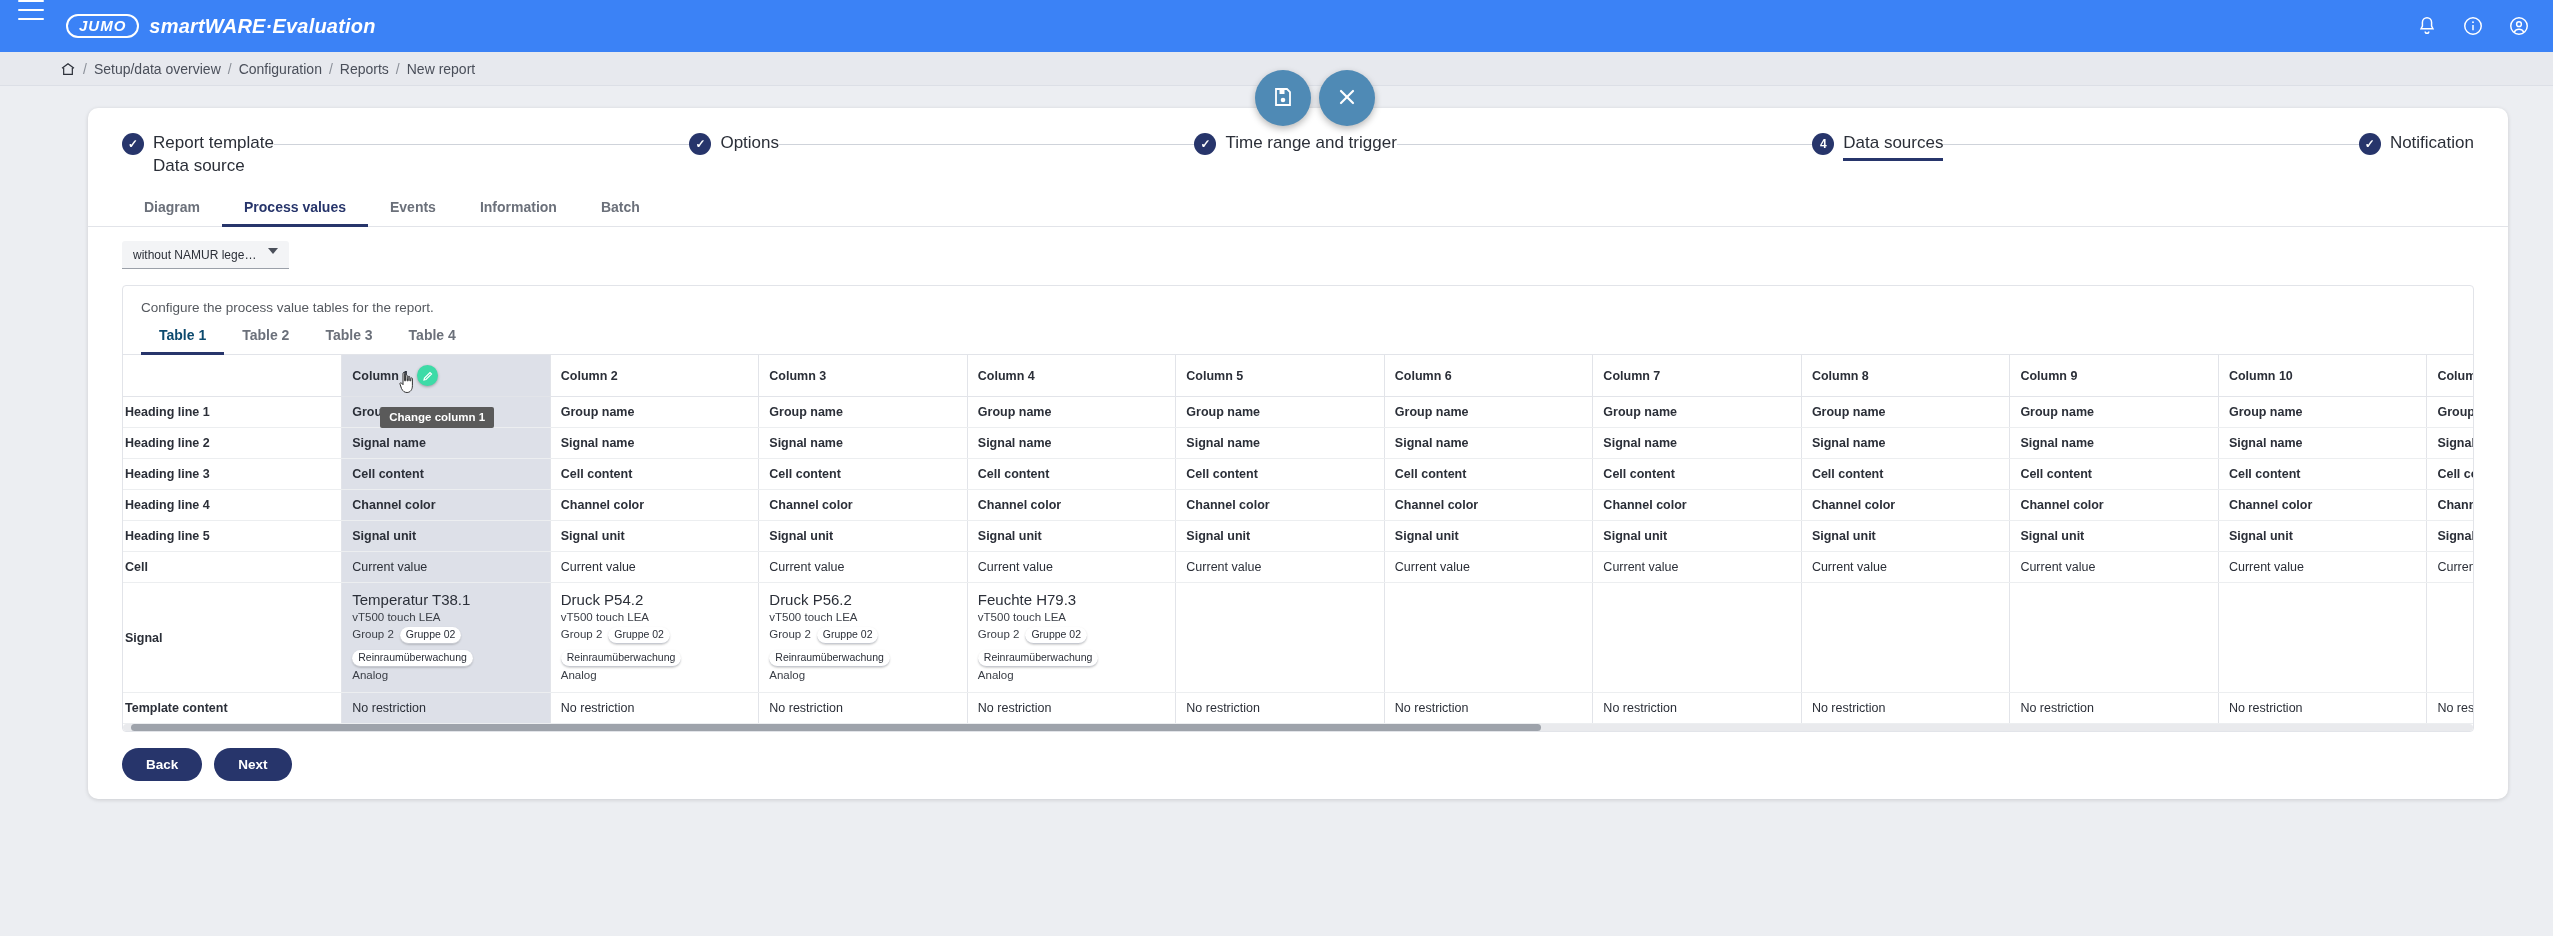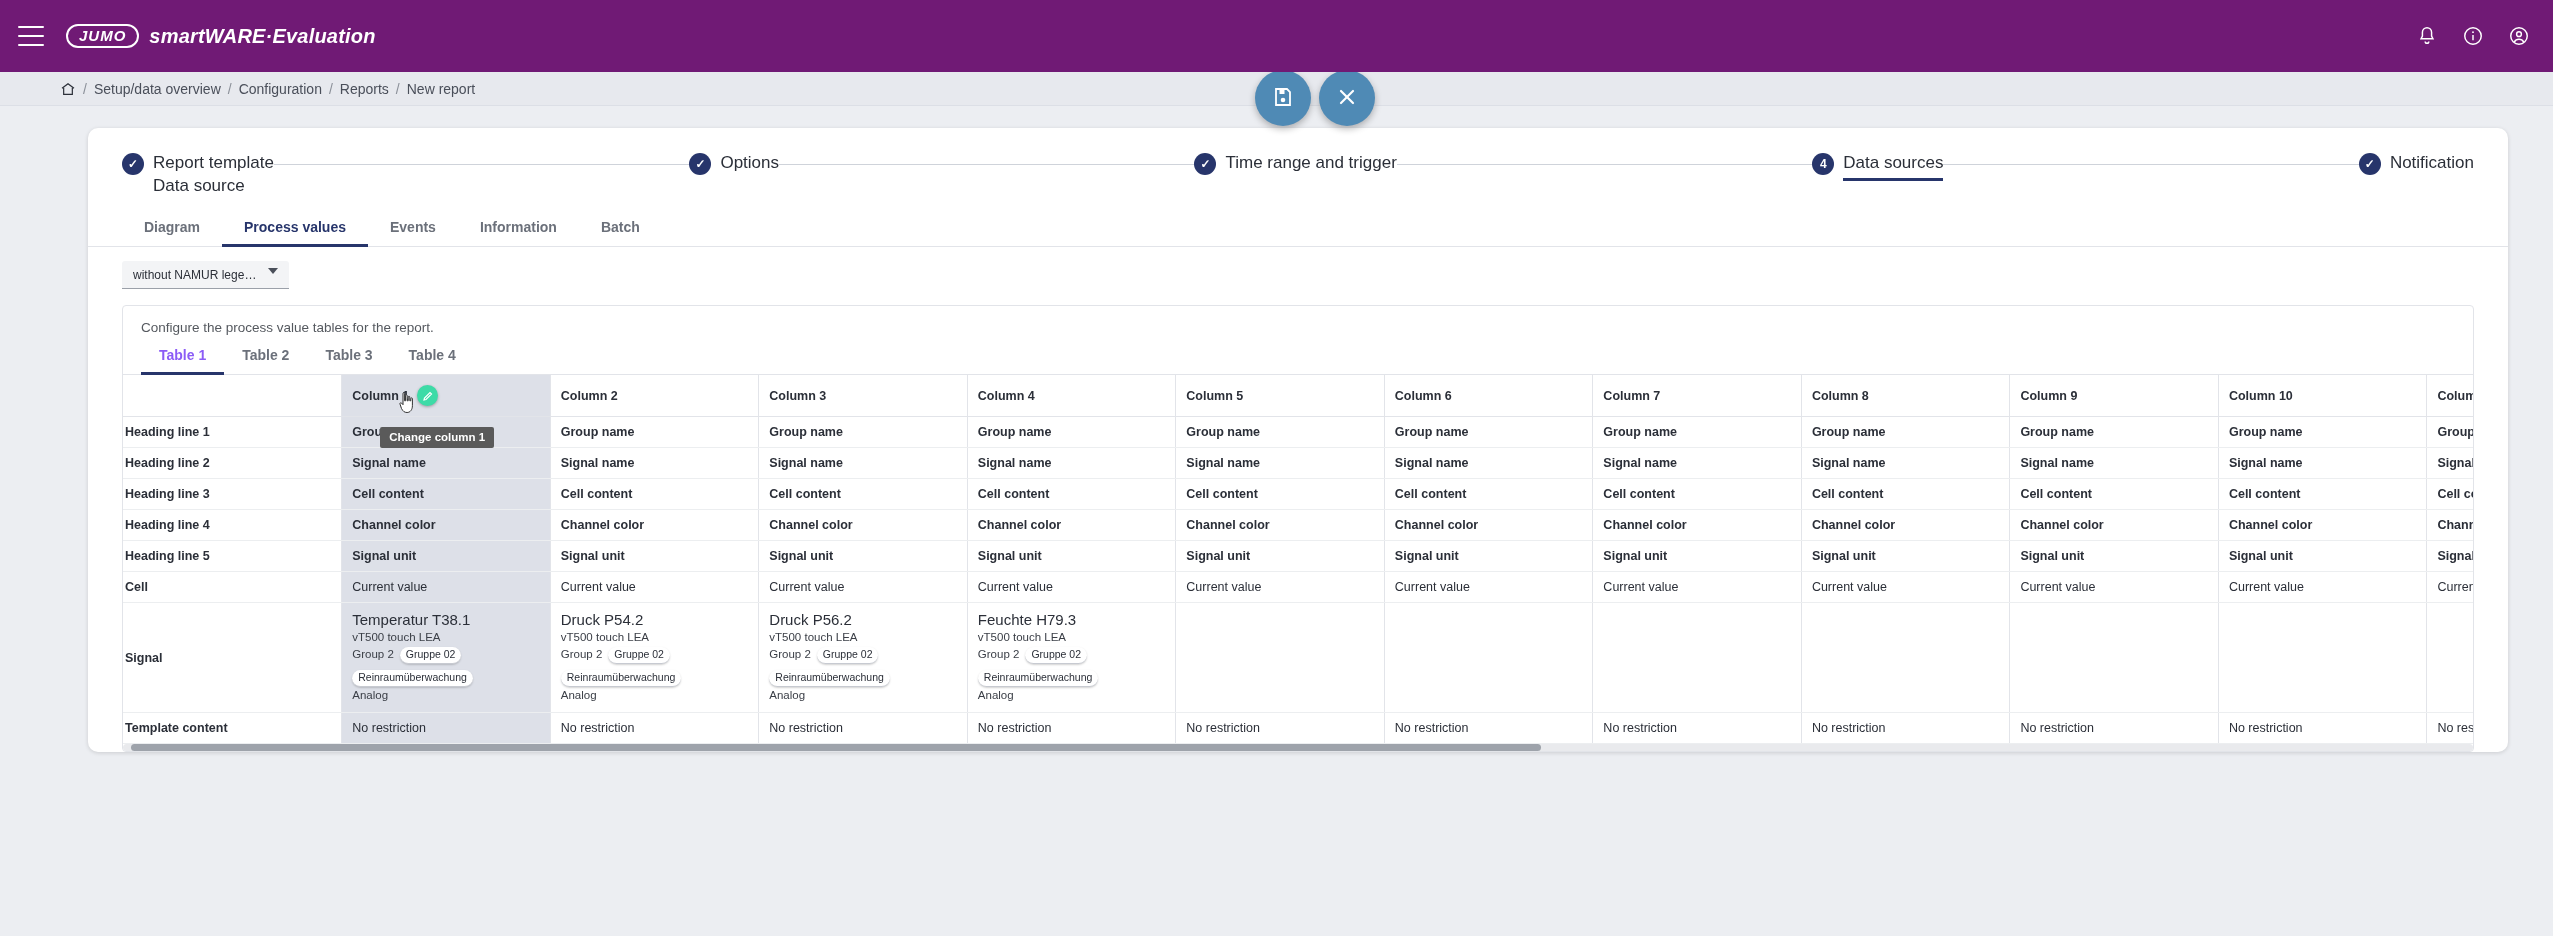--- a/index.html
+++ b/index.html
@@ -7,22 +7,22 @@
   body {
     width: 2553px; height: 936px;
     background: #eceef2;
     font-family: "Liberation Sans", sans-serif;
     color: #2b2f38;
     overflow: hidden;
   }
 
   
   .topbar {
-    height: 72px; background: #701a75;
-    display: flex; align-items: center;
+    height: 52px; background: #3b82f6;
+    display: flex; 
     padding: 0 22px 0 18px;
     position: relative; z-index: 30;
   }
   .hamburger { width: 26px; height: 20px; display:flex; flex-direction:column; justify-content:space-between; cursor:pointer; margin-right: 22px; }
   .hamburger span { display:block; height:2px; background:#fff; border-radius:2px; }
   .logo-wrap { display:flex; align-items:center; gap:10px; }
   .jumo-pill {
     border:2px solid #fff; border-radius: 999px;
     color:#fff; font-weight:bold; font-size:15px; letter-spacing:1px;
     padding: 1px 11px 2px; font-style: italic;
@@ -97,21 +97,21 @@
   .caret { width:0;height:0;border-left:5px solid transparent;border-right:5px solid transparent;border-top:6px solid #4a4f5a; }
 
   
   .panel {
     margin: 16px 34px 0 34px; border:1px solid #e2e4e9; border-radius:4px;
     background:#fff;
   }
   .panel-desc { font-size:13.5px; color:#55595f; padding: 14px 18px 4px; }
   .table-tabs { display:flex; padding: 0 18px; border-bottom:1px solid #e2e4e9; }
   .ttab { font-size:14px; font-weight:bold; color:#6b707a; padding: 8px 18px 9px; cursor:pointer; border-bottom:3px solid transparent; margin-bottom:-1px; }
-  .ttab.active { color:#8b5cf6; border-bottom-color:#27356b; }
+  .ttab.active { color:#0c4a6e; border-bottom-color:#27356b; }
 
   
   .tbl-scroll { overflow:hidden; position:relative; }
   table.grid { border-collapse:collapse; table-layout:fixed; width: 2513px; font-size:12.5px; }
   table.grid col.c-label { width:128px; }
   table.grid col.c-col   { width:122px; }
   table.grid th, table.grid td {
     border-right:1px solid #e2e4e9; border-bottom:1px solid #eceef0;
     padding: 8px 10px; text-align:left; vertical-align:middle;
     font-weight:normal; color:#2b2f38;
@@ -499,15 +499,19 @@
               <td>No restriction</td>
             </tr>
           </tbody>
         </table>
         <div class="hscroll">
           <div class="thumb"></div>
         </div>
       </div>
     </div>
 
+    <div class="footer">
+      <button class="btn">Back</button>
+      <button class="btn">Next</button>
+    </div>
 
   </div>
 </div>
 
 </body></html>

